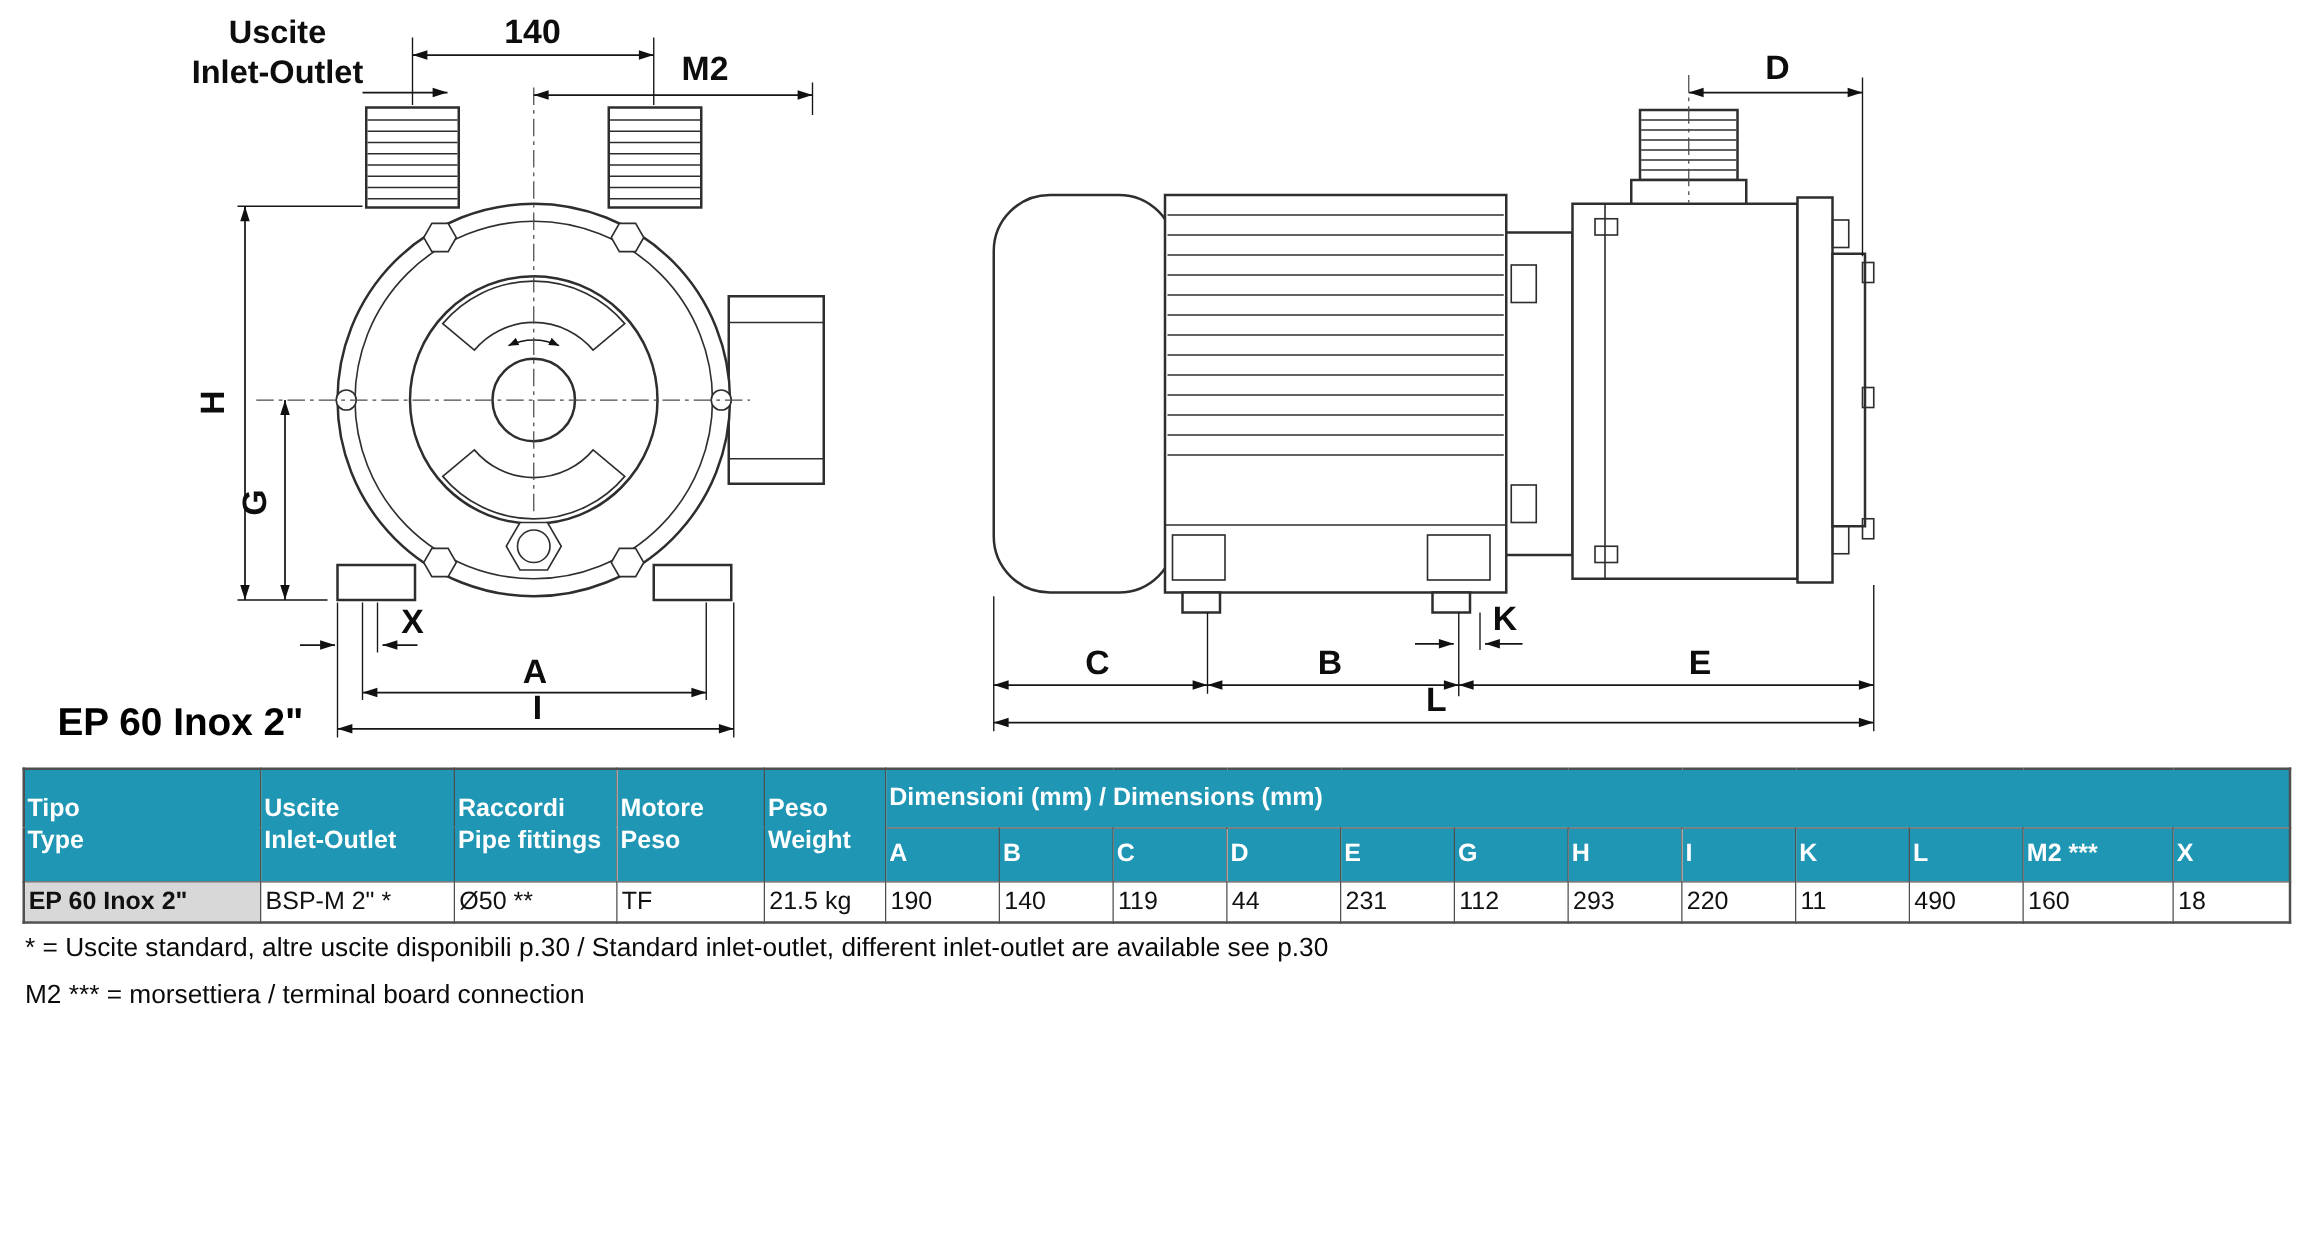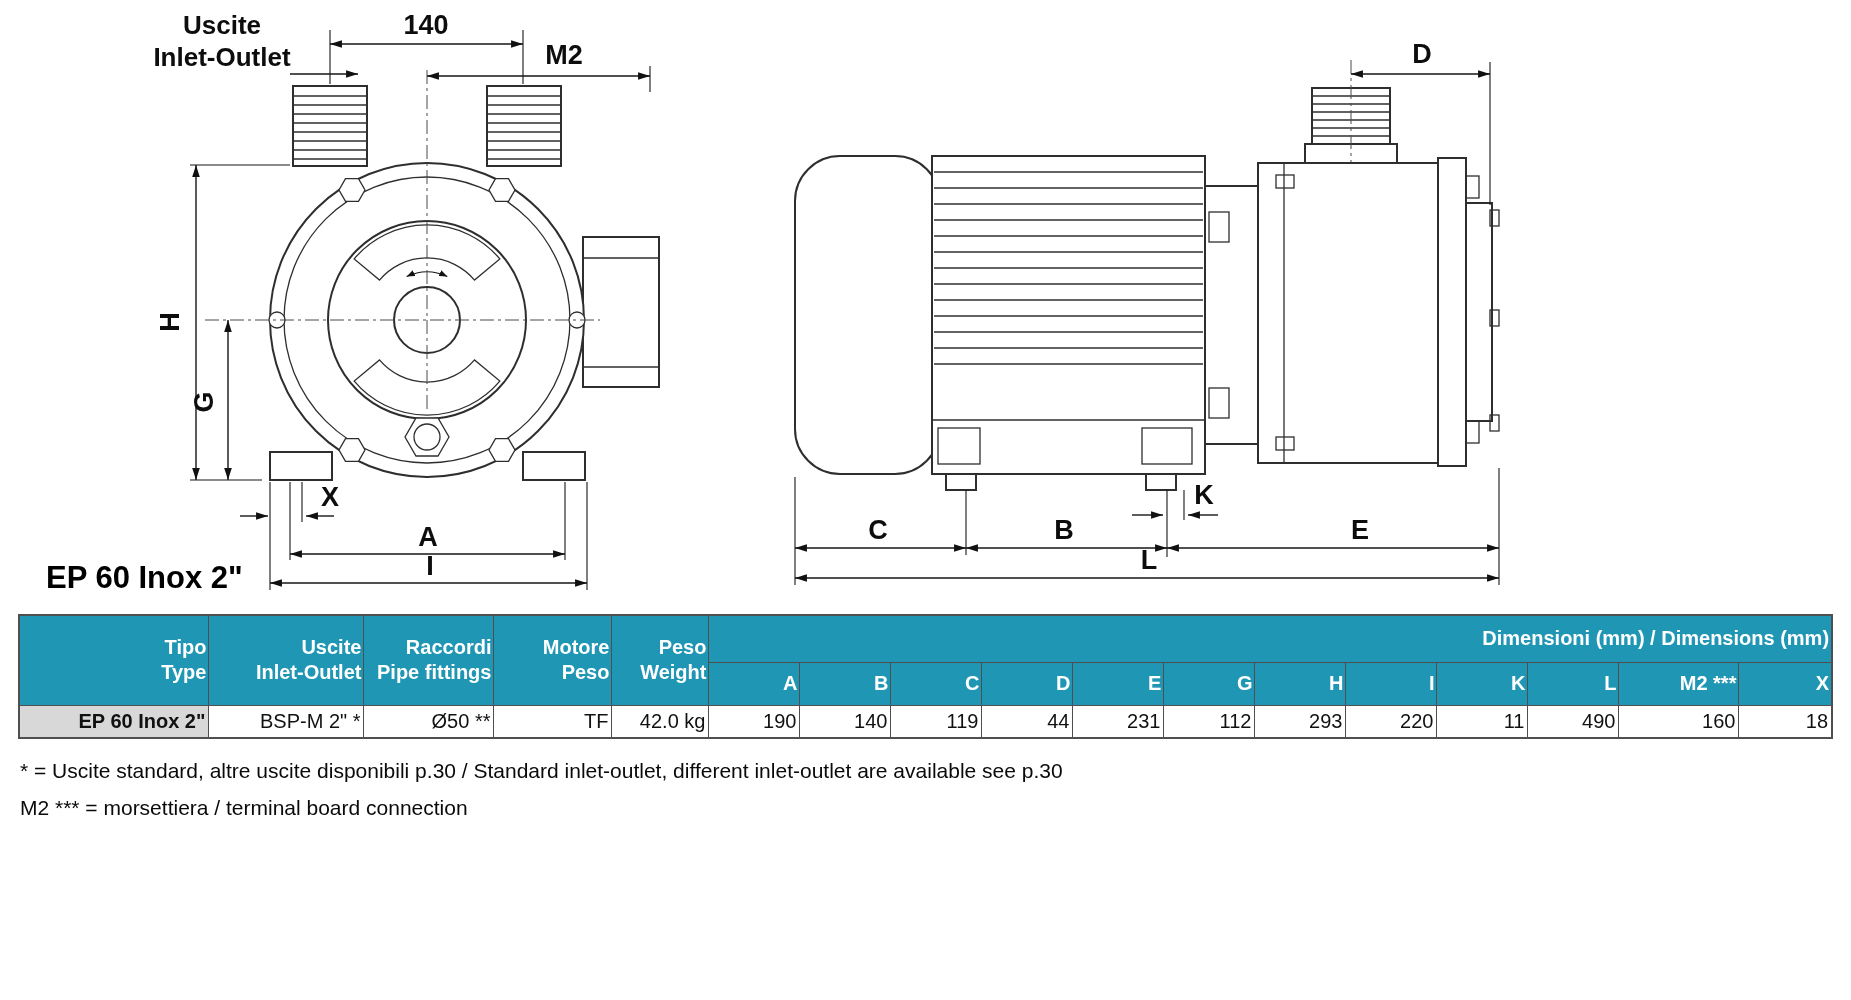--- a/index.html
+++ b/index.html
@@ -22,34 +22,34 @@
   .dimtext { font-size:27px; font-weight:700; fill:#0d0d0d; }
   .lbltext { font-size:26px; font-weight:700; fill:#0d0d0d; }
   .title-text { font-size:31px; font-weight:700; fill:#000; }
 
   
   .dim-table {
     width:1815px; margin:2px auto 0; border-collapse:collapse;
     table-layout:fixed; border:2px solid #4f4f4f;
   }
   .dim-table th, .dim-table td {
-    border:1px solid #4f4f4f; text-align:right; vertical-align:middle;
+    border:1px solid #4f4f4f; text-align:left; vertical-align:middle;
     overflow:hidden; white-space:nowrap;
   }
   .dim-table thead th {
     background:#1f96b4; color:#ffffff; font-weight:700;
     font-size:20px; line-height:1.25; padding:3px 2px;
   }
   .dim-table thead tr.r1 th { height:47px; }
   .dim-table thead tr.r2 th { height:43px; }
   .dim-table tbody td { height:33px; font-size:20px; background:#ffffff; padding:2px 3px; }
   .dim-table tbody td.tipo-cell { background:#d8d8d8; font-weight:700; }
 
   
-  .footnotes { padding:20px 4px 0 20px; }
+  .footnotes { padding:8px 4px 0 20px; }
   .footnotes p { margin:0 0 13px 0; font-size:21px; color:#0a0a0a; }
 </style>
 </head>
 <body>
 
 <div class="page">
 
   <div class="drawing-wrap">
     <svg viewBox="0 0 1851 612" width="1851" height="612">
       <defs>
@@ -305,21 +305,21 @@
         <th>M2 ***</th>
         <th>X</th>
       </tr>
     </thead>
     <tbody>
       <tr>
         <td class="tipo-cell">EP 60 Inox 2"</td>
         <td>BSP-M 2" *</td>
         <td>Ø50 **</td>
         <td>TF</td>
-        <td>42.0 kg</td>
+        <td>21.5 kg</td>
         <td>190</td>
         <td>140</td>
         <td>119</td>
         <td>44</td>
         <td>231</td>
         <td>112</td>
         <td>293</td>
         <td>220</td>
         <td>11</td>
         <td>490</td>

